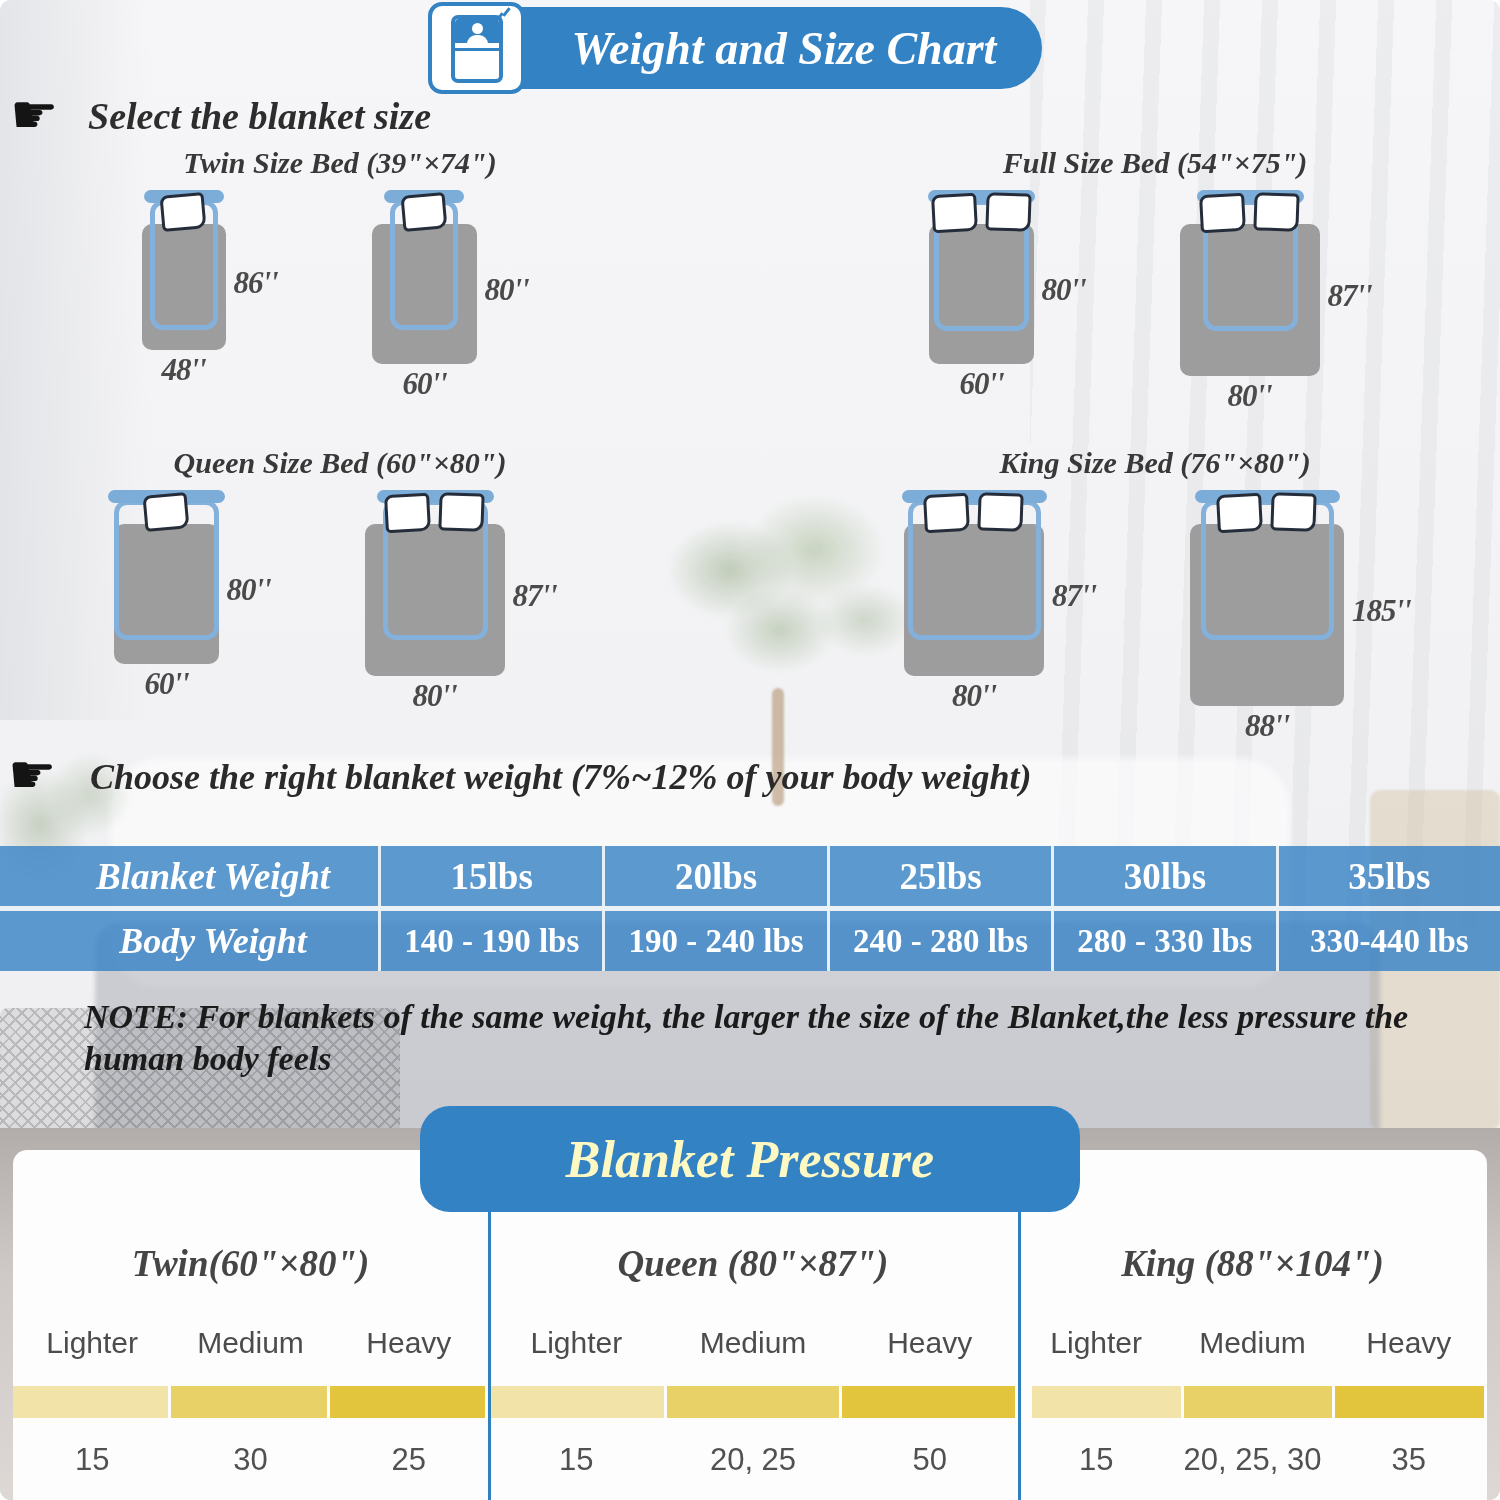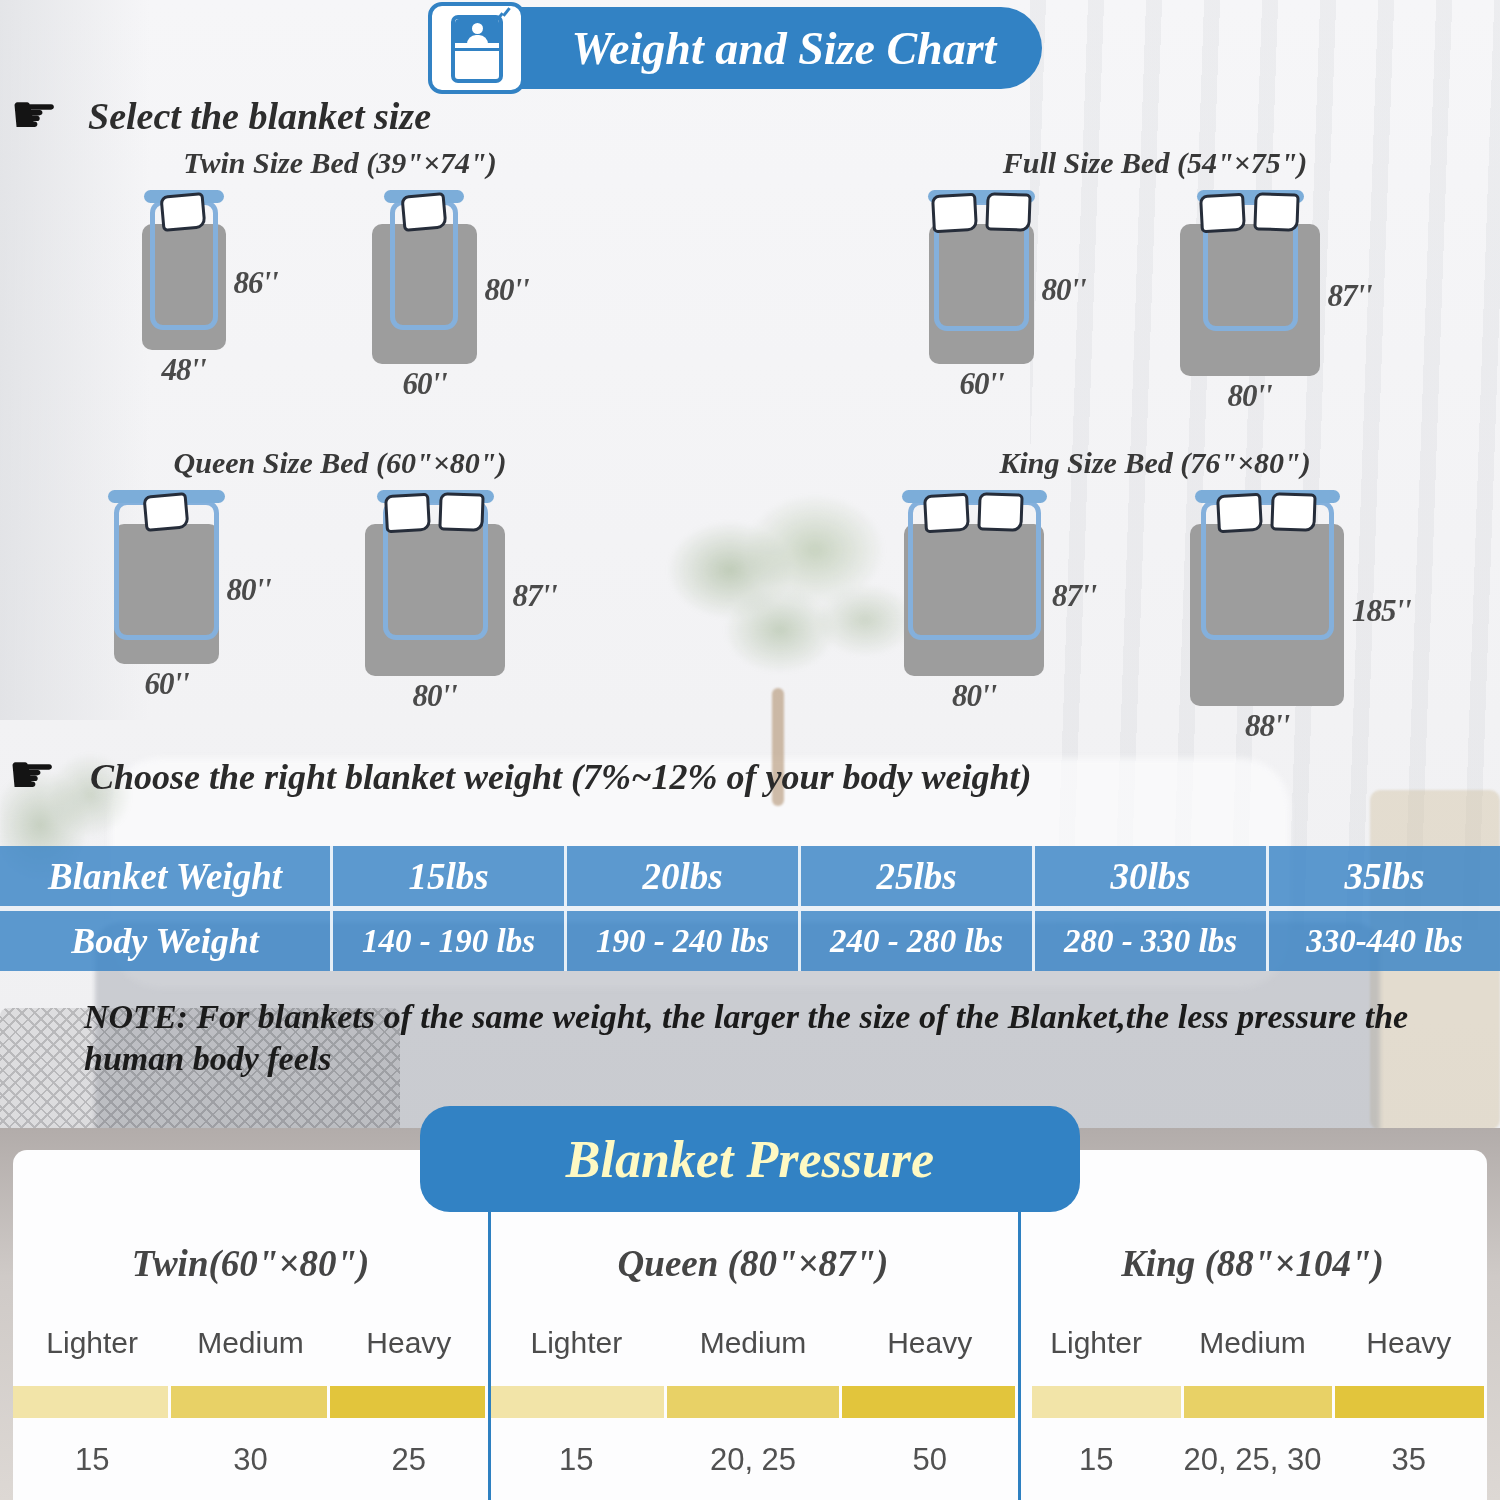--- a/index.html
+++ b/index.html
@@ -1,18 +1,18 @@
 <!DOCTYPE html>
 <html><head>
 <meta charset="utf-8">
 <style>
   html,body{margin:0;padding:0;}
   .canvas{position:relative;width:1500px;height:1500px;overflow:hidden;
           background:linear-gradient(180deg,#f6f6f8 0%,#f1f1f3 60%,#ececee 100%);
-          font-family:"Liberation Serif",serif;}
+          font-family:"Liberation Serif",serif;border-radius:11px;}
   
   .bg{position:absolute;pointer-events:none;}
   .bg-curtain-left{left:0;top:0;width:150px;height:720px;
      background:linear-gradient(90deg,rgba(213,215,219,.55),rgba(246,246,248,0));}
   .bg-curtains{right:0;top:0;width:470px;height:930px;opacity:.55;
      background:repeating-linear-gradient(92deg,rgba(206,208,213,.45) 0 16px,rgba(247,247,249,.05) 16px 58px);}
   .bg-plant{left:660px;top:475px;width:260px;height:255px;filter:blur(2px);
      background:
       radial-gradient(ellipse 90px 70px at 70px 95px, rgba(150,172,135,.55), transparent 70%),
       radial-gradient(ellipse 100px 80px at 155px 75px, rgba(158,180,140,.5), transparent 70%),
@@ -69,26 +69,26 @@
   .headboard{position:absolute;height:13px;background:#7cadd9;border-radius:7px;z-index:3;}
   .mattress{position:absolute;border:5px solid #84b0dc;border-radius:13px;box-sizing:border-box;z-index:2;}
   .blanket{position:absolute;background:#9d9d9d;border-radius:10px;z-index:1;}
   .pillow{position:absolute;background:#fff;border:3px solid #262d3a;z-index:4;
      border-radius:8px 5px 10px 5px;box-sizing:border-box;}
   .dim-label{position:absolute;font-style:italic;font-weight:600;font-size:31px;color:#4a4a4a;z-index:5;
      letter-spacing:-1px;white-space:nowrap;}
   .w-label{text-align:center;width:120px;}
   
   .wt{position:absolute;left:0;top:846px;width:1500px;}
-  .wt-row{height:60px;background:rgba(57,132,198,.82);display:flex;color:#fff;}
+  .wt-row{height:60px;background:rgba(57,132,198,.82);display:flex;color:#fff;padding-left:48px;}
   .wt-sep{height:5px;background:rgba(234,240,246,.9);}
   .wt-label{width:330px;display:flex;align-items:center;justify-content:center;
      font-style:italic;font-weight:700;font-size:37px;}
   .wt-cell{flex:1;display:flex;align-items:center;justify-content:center;
-     border-left:3px solid rgba(255,255,255,.85);font-style:italic;}
+     border-left:3px solid rgba(255,255,255,.85);}
   .wt-row1 .wt-cell{font-weight:700;font-size:37px;}
   .wt-row2 .wt-cell{font-weight:600;font-size:33px;}
   .wt-row2 .wt-label{font-size:36px;}
   
   .note{position:absolute;left:84px;top:996px;width:1400px;font-style:italic;font-weight:600;
      font-size:34px;color:#1b1b1b;line-height:42px;}
   
   .card{position:absolute;left:13px;top:1150px;width:1474px;height:350px;background:#fdfdfe;
      border-radius:14px 14px 0 0;z-index:2;}
   .bp-pill{position:absolute;left:50%;transform:translateX(-50%);top:1106px;width:660px;height:106px;

